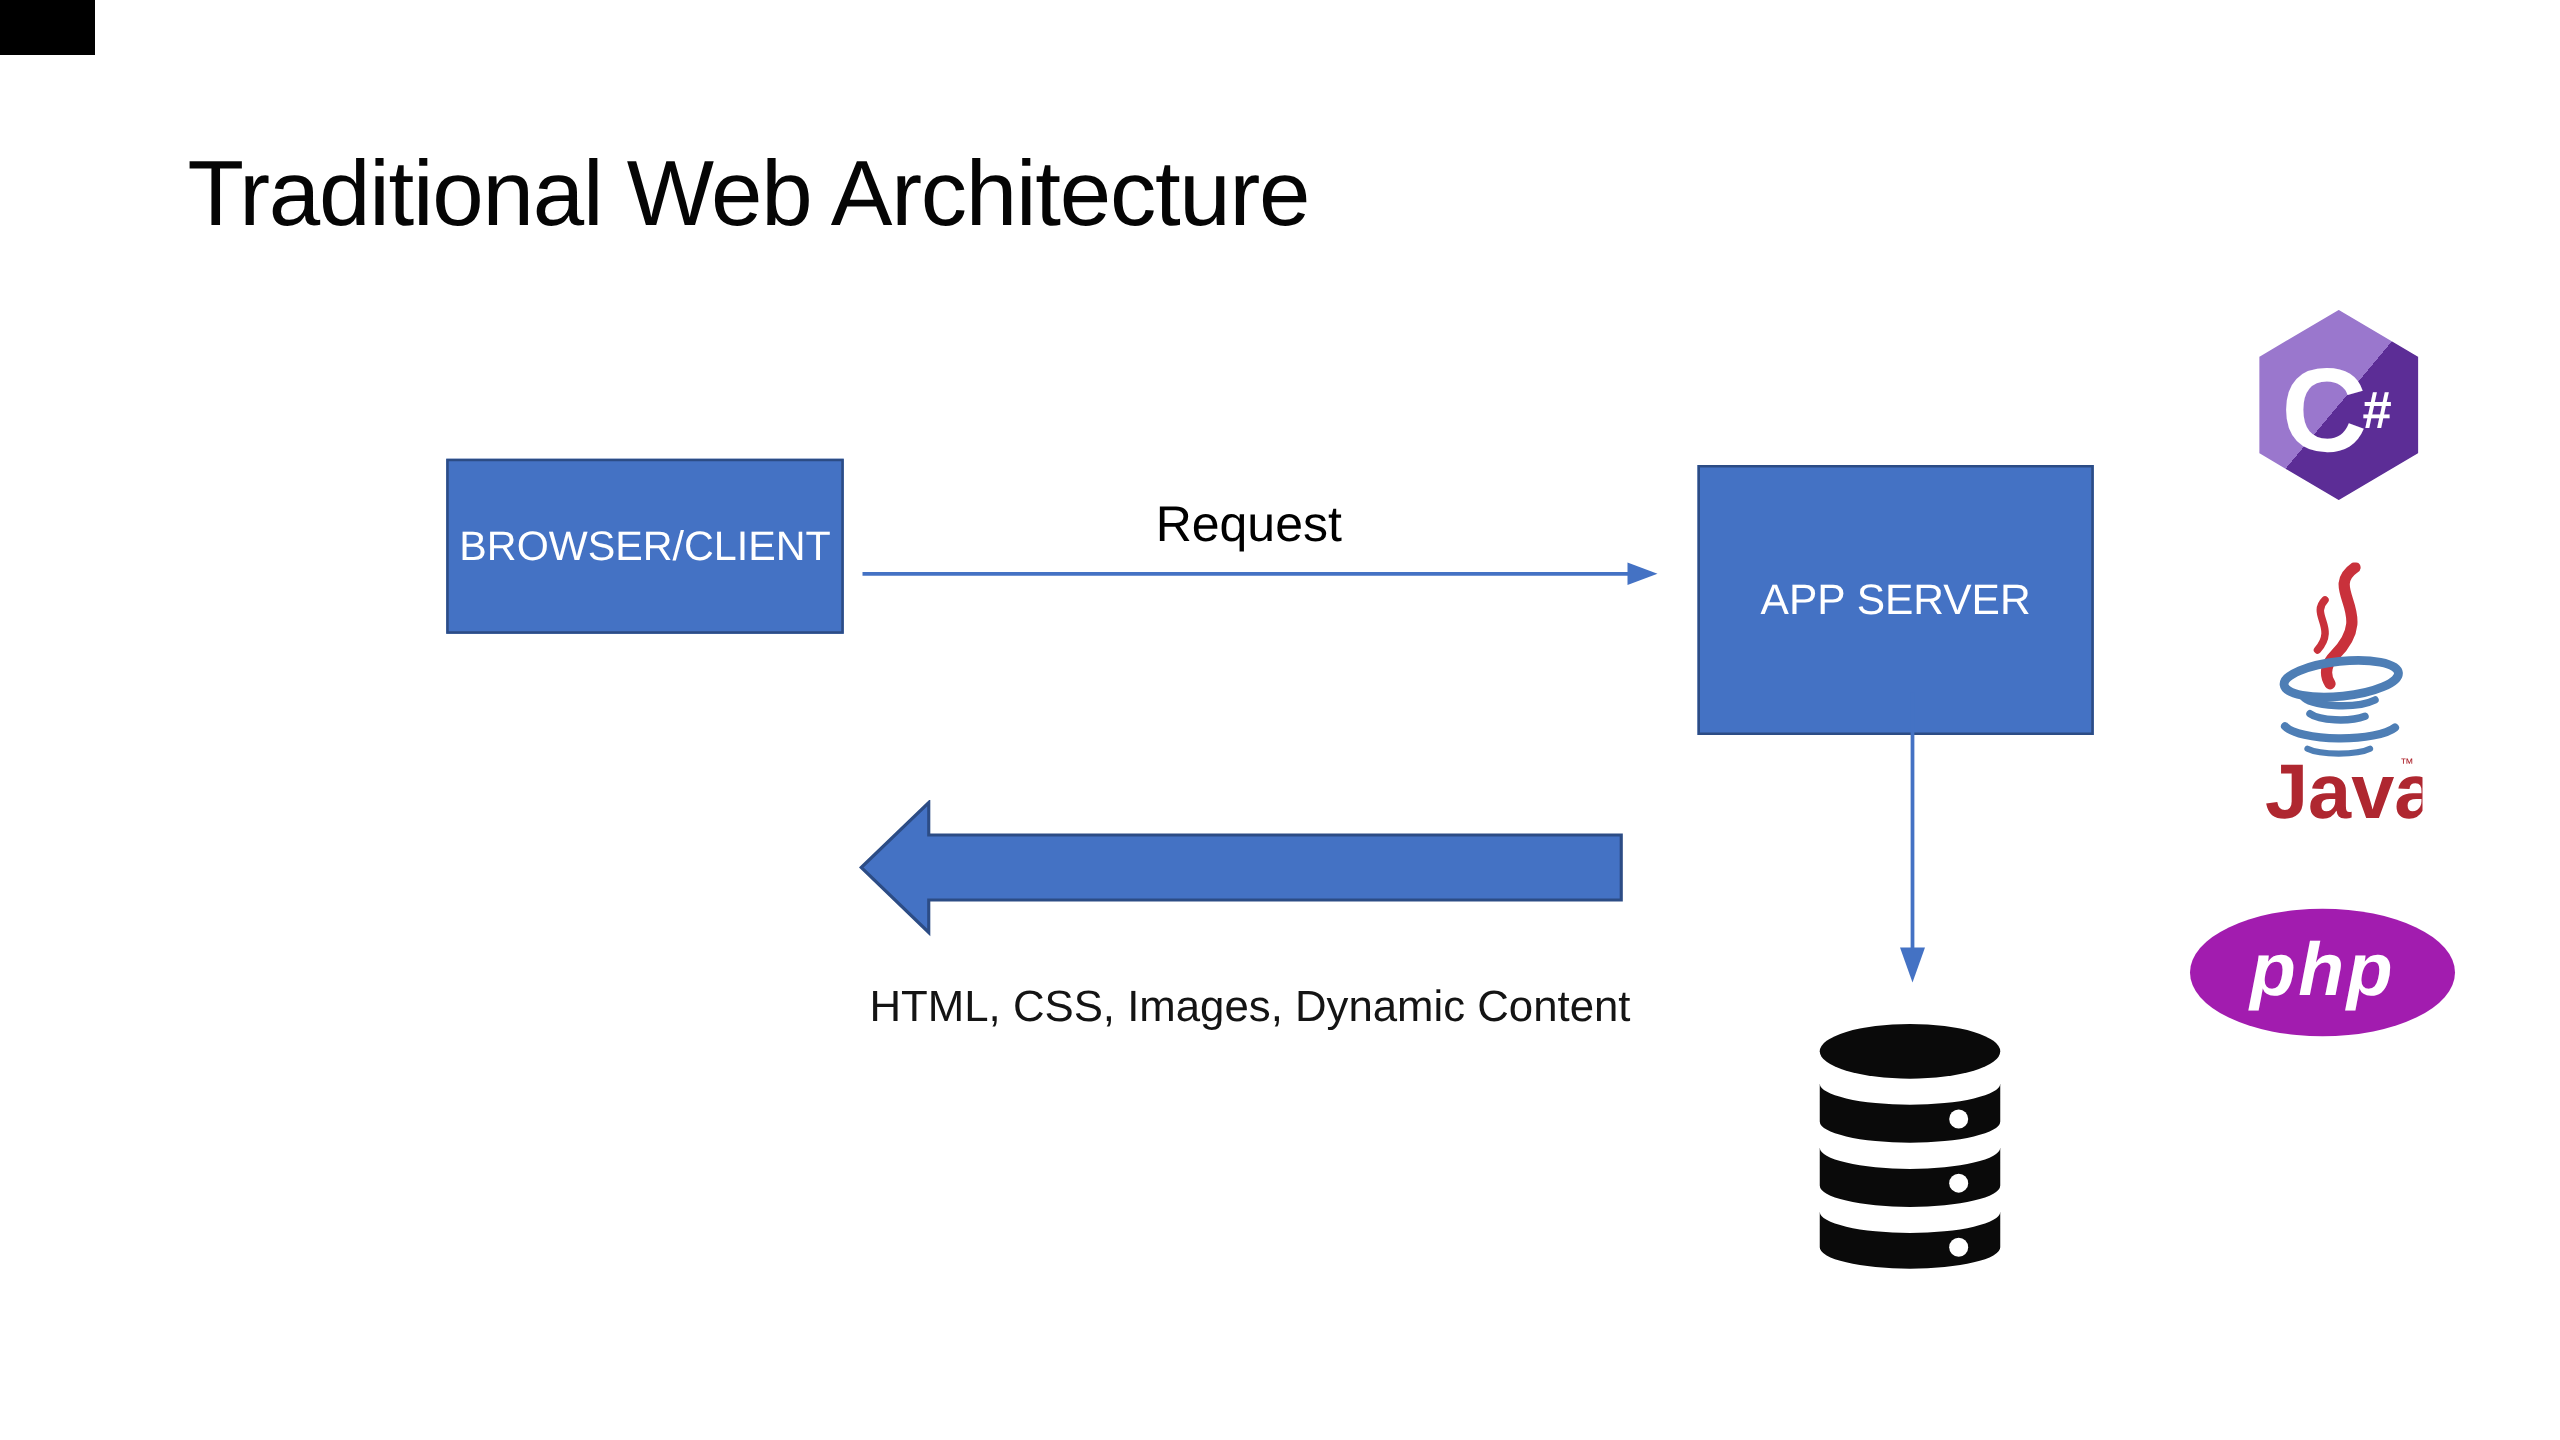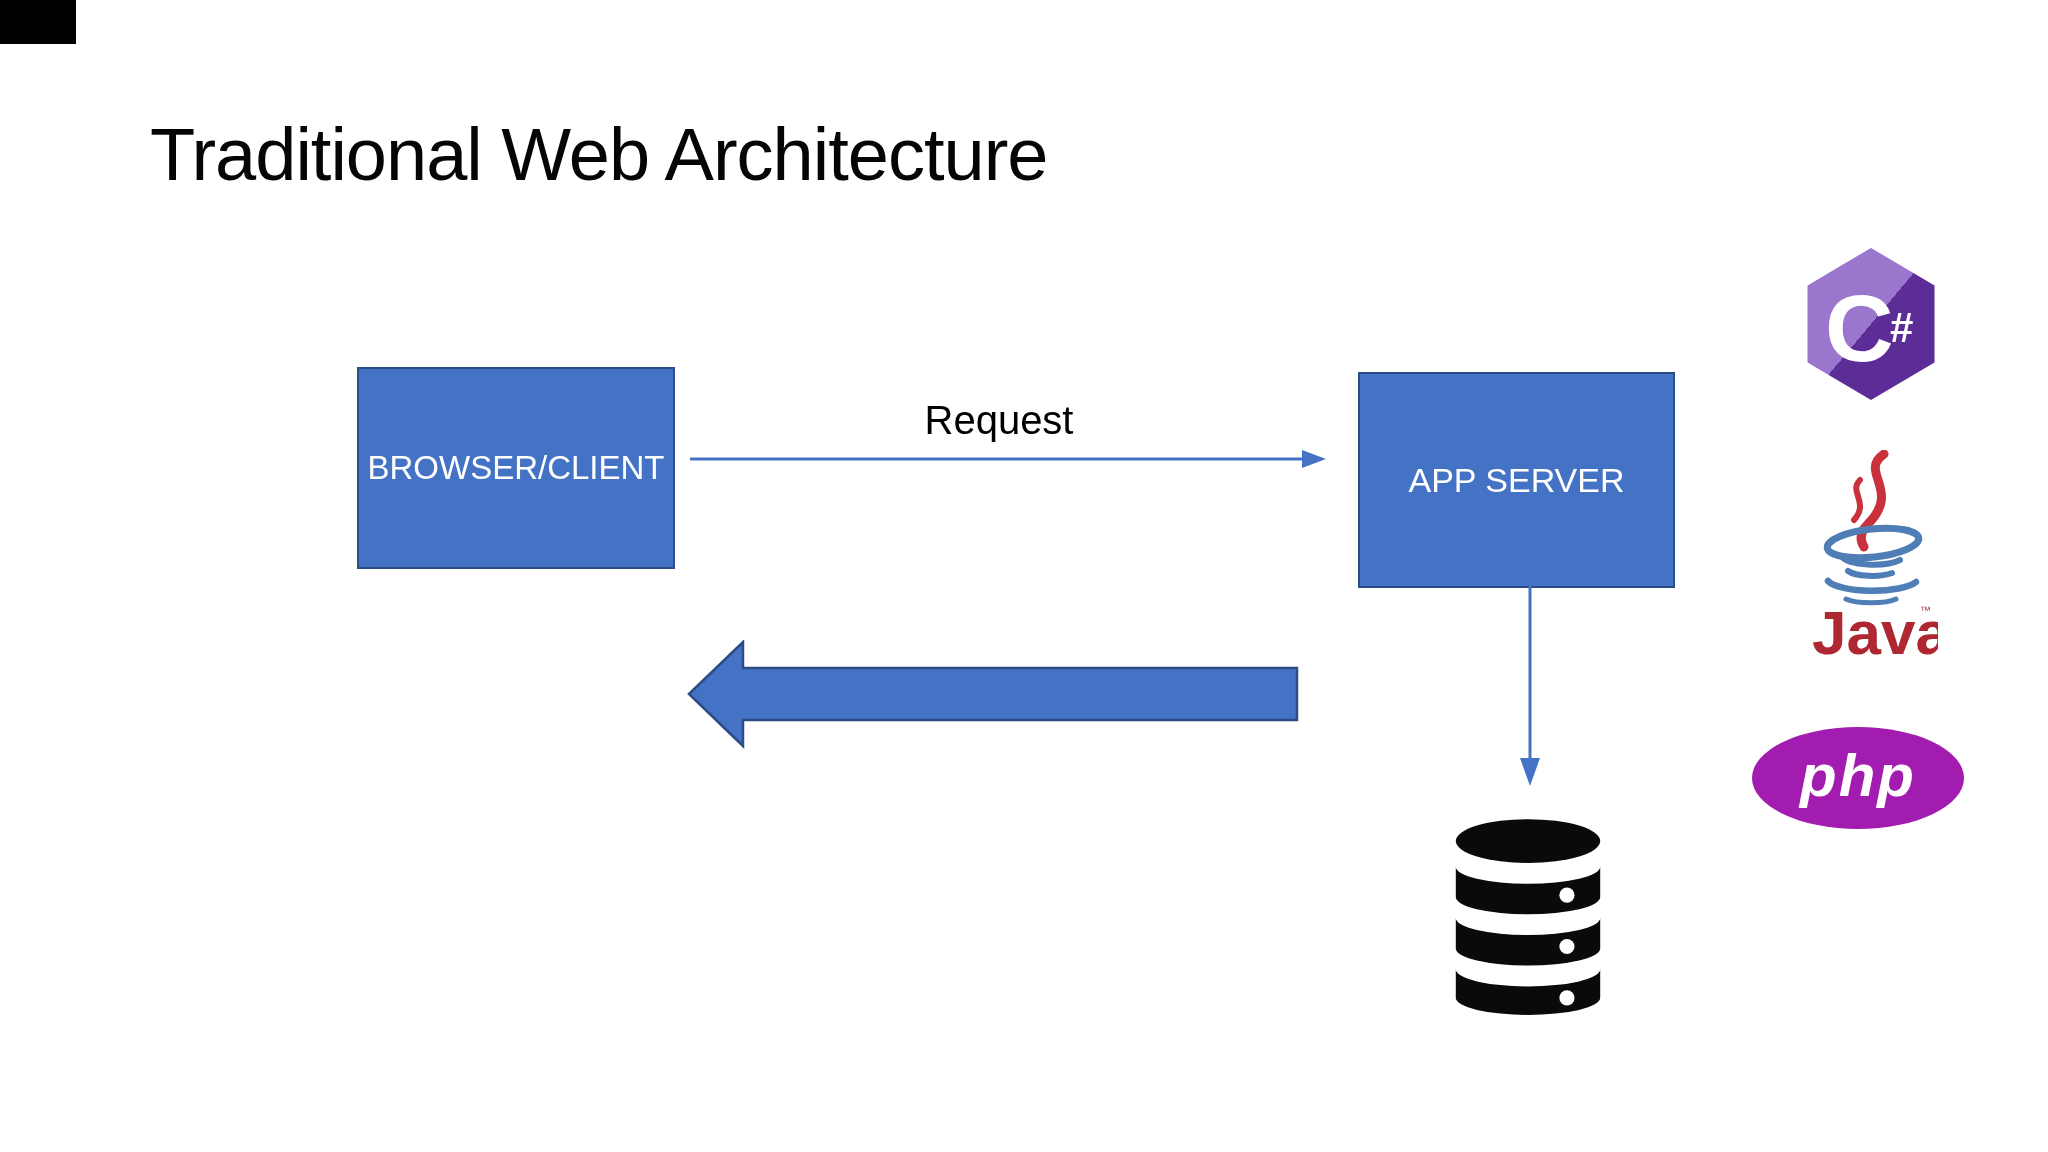--- a/index.html
+++ b/index.html
@@ -11,21 +11,21 @@
   #corner-artifact{left:0;top:0;width:76px;height:44px;background:#000;}
   #slide-title{
     left:150px;top:112px;font-size:74px;font-weight:400;color:#050505;
     letter-spacing:-1px;white-space:nowrap;
   }
   .node-box{
     background:#4472C4;border:2px solid #2c4c85;color:#ffffff;
     display:flex;align-items:center;justify-content:center;
     box-sizing:border-box;text-align:center;
   }
-  #client-box{left:357px;top:367px;width:318px;height:202px;font-size:33px;}
+  #client-box{left:357px;top:367px;width:318px;height:140px;font-size:33px;}
   #server-box{left:1358px;top:372px;width:317px;height:216px;font-size:34px;}
   #request-label{
     left:804px;top:398px;width:390px;text-align:center;
     font-size:40px;color:#000000;
   }
   #response-label{
     left:660px;top:786px;width:680px;text-align:center;
     font-size:35px;color:#141414;
   }
   #request-arrow{left:688px;top:446px;}
@@ -62,20 +62,21 @@
 
   <svg id="request-arrow" class="abs" width="640" height="26" viewBox="0 0 640 26">
     <line x1="2" y1="13" x2="616" y2="13" stroke="#4472C4" stroke-width="3"></line>
     <polygon points="614,4 638,13 614,22" fill="#4472C4"></polygon>
   </svg>
 
   <svg id="big-arrow" class="abs" width="614" height="112" viewBox="0 0 614 112">
     <polygon points="3,54 57,2 57,28 611,28 611,80 57,80 57,106" fill="#4472C4" stroke="#2c4c85" stroke-width="2.5" stroke-linejoin="miter"></polygon>
   </svg>
 
+  <div id="response-label" class="abs">HTML, CSS, Images, Dynamic Content</div>
 
   <svg id="down-arrow" class="abs" width="28" height="234" viewBox="0 0 28 234">
     <line x1="14" y1="0" x2="14" y2="206" stroke="#4472C4" stroke-width="3"></line>
     <polygon points="4,204 24,204 14,232" fill="#4472C4"></polygon>
   </svg>
 
   <svg id="db-icon" class="abs" width="152" height="202" viewBox="0 0 160 212">
     <g fill="#0a0a0a">
       <ellipse cx="80" cy="25" rx="76" ry="23"></ellipse>
       <path d="M4,52 A76,18 0 0 0 156,52 L156,84 A76,18 0 0 1 4,84 Z"></path>

